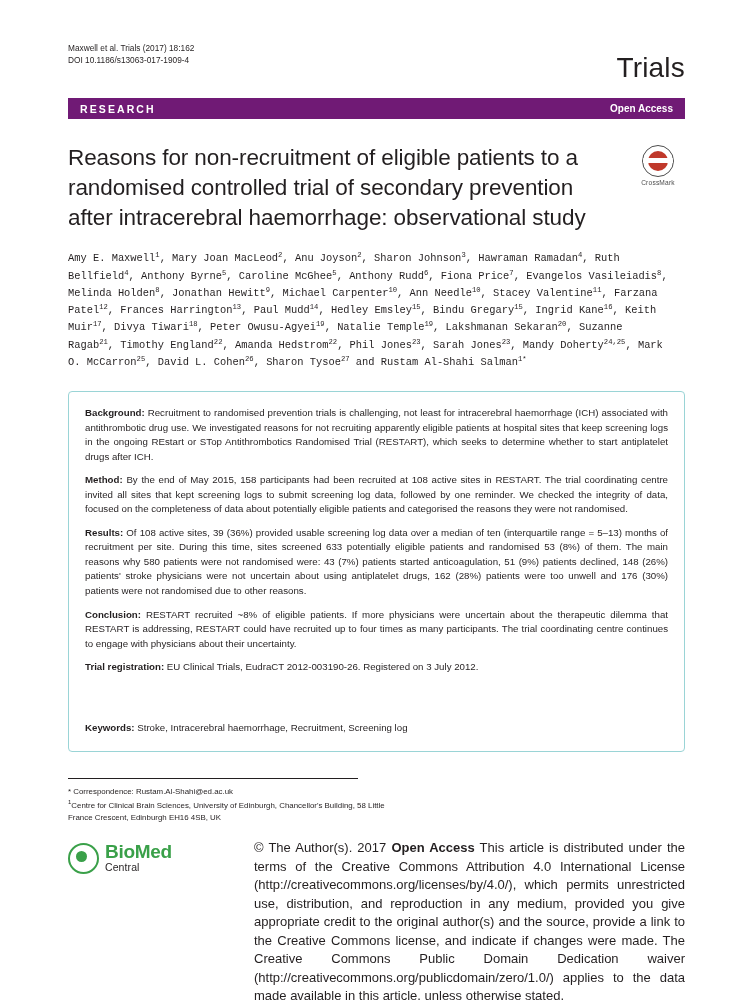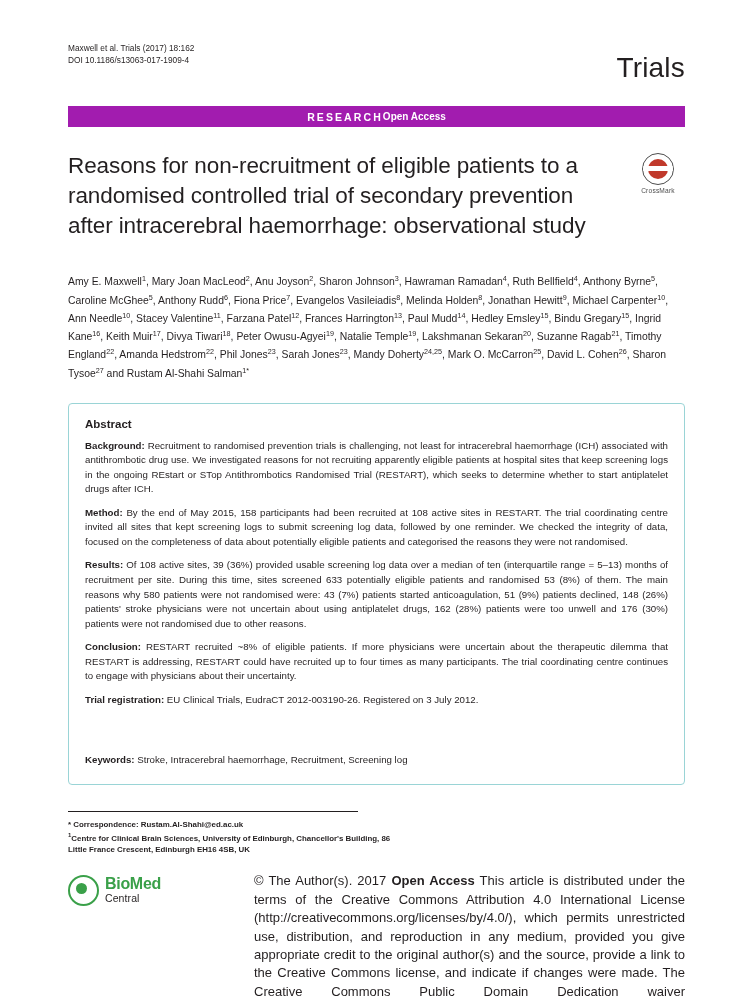--- a/index.html
+++ b/index.html
@@ -37,26 +37,26 @@
   }
   .journal-title {
     font-size: 28px;
     letter-spacing: 0.2px;
     color: #231f20;
     margin-top: 10px;
   }
 
   
   .research-bar {
-    margin-top: 22px;
+    margin-top: 14px;
     height: 21px;
-    background: #a21caf;
+    background: #701a75;
     display: flex;
     align-items: center;
-    justify-content: center;
+    justify-content: space-between;
     padding: 0 12px;
     box-sizing: border-box;
   }
   .research-bar .left {
     color: #ffffff;
     font-size: 10.5px;
     font-weight: bold;
     letter-spacing: 2.1px;
   }
   .research-bar .right {
@@ -111,25 +111,26 @@
   }
   .crossmark .cm-label {
     font-size: 6.6px;
     color: #4d4d4d;
     margin-top: 2px;
     letter-spacing: 0.2px;
   }
 
   
   .authors {
-    margin-top: 32px;
+    margin-top: 17px;
     font-size: 10.4px;
     line-height: 1.62;
     color: #231f20;
     width: 605px;
+    font-family: Liberation Mono, monospace;
   }
   .authors sup { font-size: 7.2px; }
 
   
   .abstract-box {
     margin-top: 20px;
     border: 1px solid #9ad4d6;
     border-radius: 4px;
     padding: 14px 16px 16px 16px;
     box-sizing: border-box;
@@ -157,21 +158,20 @@
     width: 290px;
     border-top: 1px solid #231f20;
     margin-top: 26px;
     margin-bottom: 7px;
   }
   .footnotes {
     font-size: 7.9px;
     line-height: 1.5;
     color: #231f20;
     width: 330px;
-    font-weight: bold;
   }
   .footnotes sup { font-size: 6px; }
 
   
   .bottom {
     margin-top: 16px;
     display: flex;
     align-items: flex-start;
     gap: 14px;
   }
@@ -193,21 +193,21 @@
   }
   .bmc-mark::after {
     content: "";
     position: absolute;
     left: 6px; top: 6px;
     width: 11px; height: 11px;
     border-radius: 50%;
     background: #3aa049;
   }
   .bmc-text .bmc-bio {
-    font-size: 16px;
+    font-size: 19px;
     font-weight: bold;
     color: #3aa049;
     letter-spacing: -0.3px;
     line-height: 1;
   }
   .bmc-text .bmc-central {
     font-size: 10.5px;
     color: #231f20;
     letter-spacing: 0.1px;
     line-height: 1.2;
@@ -250,21 +250,20 @@
       </div>
       <div class="cm-label">CrossMark</div>
     </div>
   </div>
 
   <div class="authors">
     <span id="authors-text">Amy E. Maxwell<sup>1</sup>, Mary Joan MacLeod<sup>2</sup>, Anu Joyson<sup>2</sup>, Sharon Johnson<sup>3</sup>, Hawraman Ramadan<sup>4</sup>, Ruth Bellfield<sup>4</sup>, Anthony Byrne<sup>5</sup>, Caroline McGhee<sup>5</sup>, Anthony Rudd<sup>6</sup>, Fiona Price<sup>7</sup>, Evangelos Vasileiadis<sup>8</sup>, Melinda Holden<sup>8</sup>, Jonathan Hewitt<sup>9</sup>, Michael Carpenter<sup>10</sup>, Ann Needle<sup>10</sup>, Stacey Valentine<sup>11</sup>, Farzana Patel<sup>12</sup>, Frances Harrington<sup>13</sup>, Paul Mudd<sup>14</sup>, Hedley Emsley<sup>15</sup>, Bindu Gregary<sup>15</sup>, Ingrid Kane<sup>16</sup>, Keith Muir<sup>17</sup>, Divya Tiwari<sup>18</sup>, Peter Owusu-Agyei<sup>19</sup>, Natalie Temple<sup>19</sup>, Lakshmanan Sekaran<sup>20</sup>, Suzanne Ragab<sup>21</sup>, Timothy England<sup>22</sup>, Amanda Hedstrom<sup>22</sup>, Phil Jones<sup>23</sup>, Sarah Jones<sup>23</sup>, Mandy Doherty<sup>24,25</sup>, Mark O. McCarron<sup>25</sup>, David L. Cohen<sup>26</sup>, Sharon Tysoe<sup>27</sup> and Rustam Al-Shahi Salman<sup>1*</sup></span>
   </div>
 
   <div class="abstract-box">
-    <div class="abstract-heading">Abstract</div>
 
     <p class="abstract-para">
       <span class="lbl">Background:</span><span> Recruitment to randomised prevention trials is challenging, not least for intracerebral haemorrhage (ICH) associated with antithrombotic drug use. We investigated reasons for not recruiting apparently eligible patients at hospital sites that keep screening logs in the ongoing REstart or STop Antithrombotics Randomised Trial (RESTART), which seeks to determine whether to start antiplatelet drugs after ICH.</span>
     </p>
     <p class="abstract-para">
       <span class="lbl">Method:</span><span> By the end of May 2015, 158 participants had been recruited at 108 active sites in RESTART. The trial coordinating centre invited all sites that kept screening logs to submit screening log data, followed by one reminder. We checked the integrity of data, focused on the completeness of data about potentially eligible patients and categorised the reasons they were not randomised.</span>
     </p>
     <p class="abstract-para">
       <span class="lbl">Results:</span><span> Of 108 active sites, 39 (36%) provided usable screening log data over a median of ten (interquartile range = 5–13) months of recruitment per site. During this time, sites screened 633 potentially eligible patients and randomised 53 (8%) of them. The main reasons why 580 patients were not randomised were: 43 (7%) patients started anticoagulation, 51 (9%) patients declined, 148 (26%) patients' stroke physicians were not uncertain about using antiplatelet drugs, 162 (28%) patients were too unwell and 176 (30%) patients were not randomised due to other reasons.</span>
     </p>
@@ -275,21 +274,21 @@
       <span class="lbl">Trial registration:</span><span> EU Clinical Trials, EudraCT 2012-003190-26. Registered on 3 July 2012.</span>
     </p>
     <p class="abstract-para">
       <span class="lbl">Keywords:</span><span> Stroke, Intracerebral haemorrhage, Recruitment, Screening log</span>
     </p>
   </div>
 
   <div class="footnote-rule"></div>
   <div class="footnotes">
     <div>* Correspondence: Rustam.Al-Shahi@ed.ac.uk</div>
-    <div><sup>1</sup><span id="affil-text">Centre for Clinical Brain Sciences, University of Edinburgh, Chancellor's Building, 86 Little France Crescent, Edinburgh EH16 4SB, UK</span></div>
+    <div><sup>1</sup><span id="affil-text">Centre for Clinical Brain Sciences, University of Edinburgh, Chancellor's Building, 58 Little France Crescent, Edinburgh EH16 4SB, UK</span></div>
   </div>
 
   <div class="bottom">
     <div class="bmc-logo">
       <div class="bmc-mark"></div>
       <div class="bmc-text">
         <div class="bmc-bio">BioMed</div>
         <div class="bmc-central">Central</div>
       </div>
     </div>

